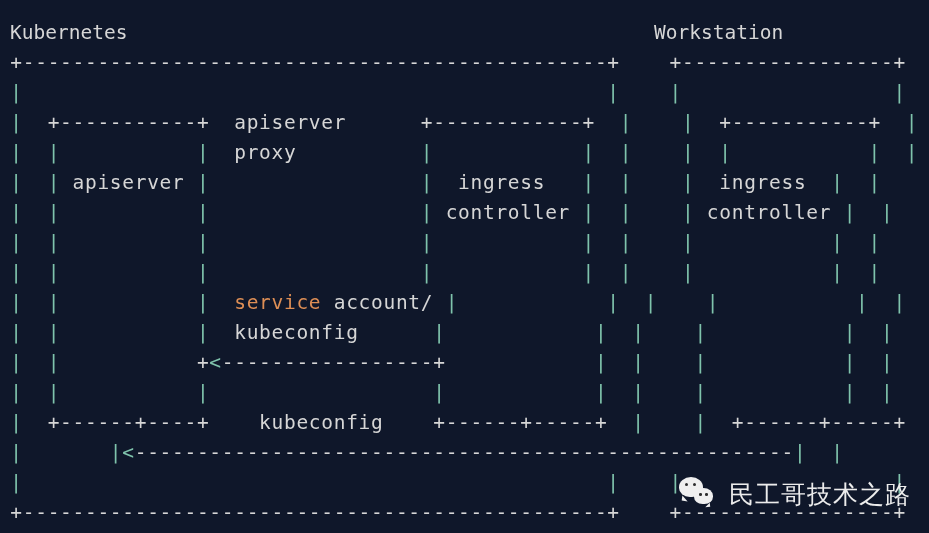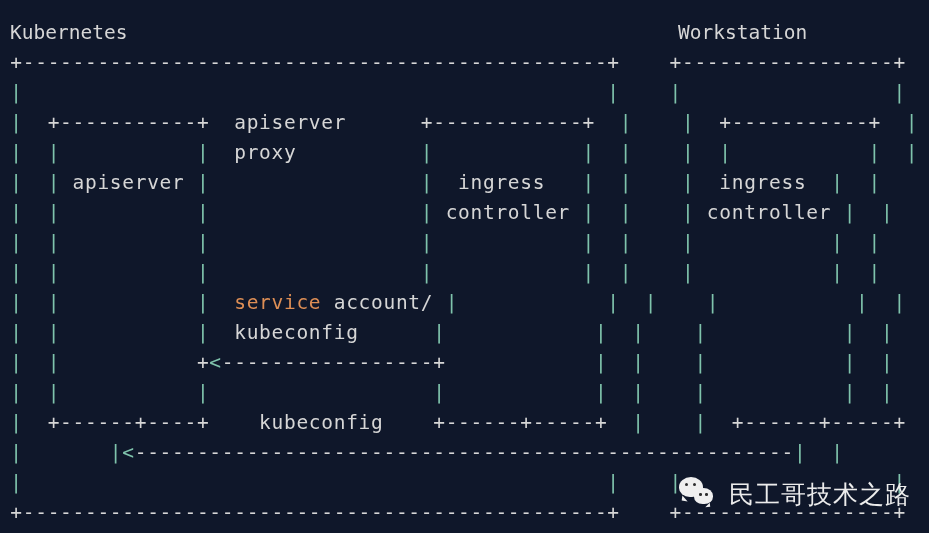--- a/index.html
+++ b/index.html
@@ -48,21 +48,21 @@
   
   .heading {
     position: absolute;
     color: #d6d6d6;
     font-size: 19.5px;
     line-height: 30px;
     white-space: pre;
     font-family: "DejaVu Sans Mono", "Liberation Mono", monospace;
   }
   #heading-kubernetes { left: 10px;  top: 18px; }
-  #heading-workstation { left: 678px; top: 18px; }
+  #heading-workstation { left: 654px; top: 18px; }
 
   
   #watermark {
     position: absolute;
     right: 18px;
     bottom: 22px;
     display: flex;
     align-items: center;
     gap: 10px;
   }

